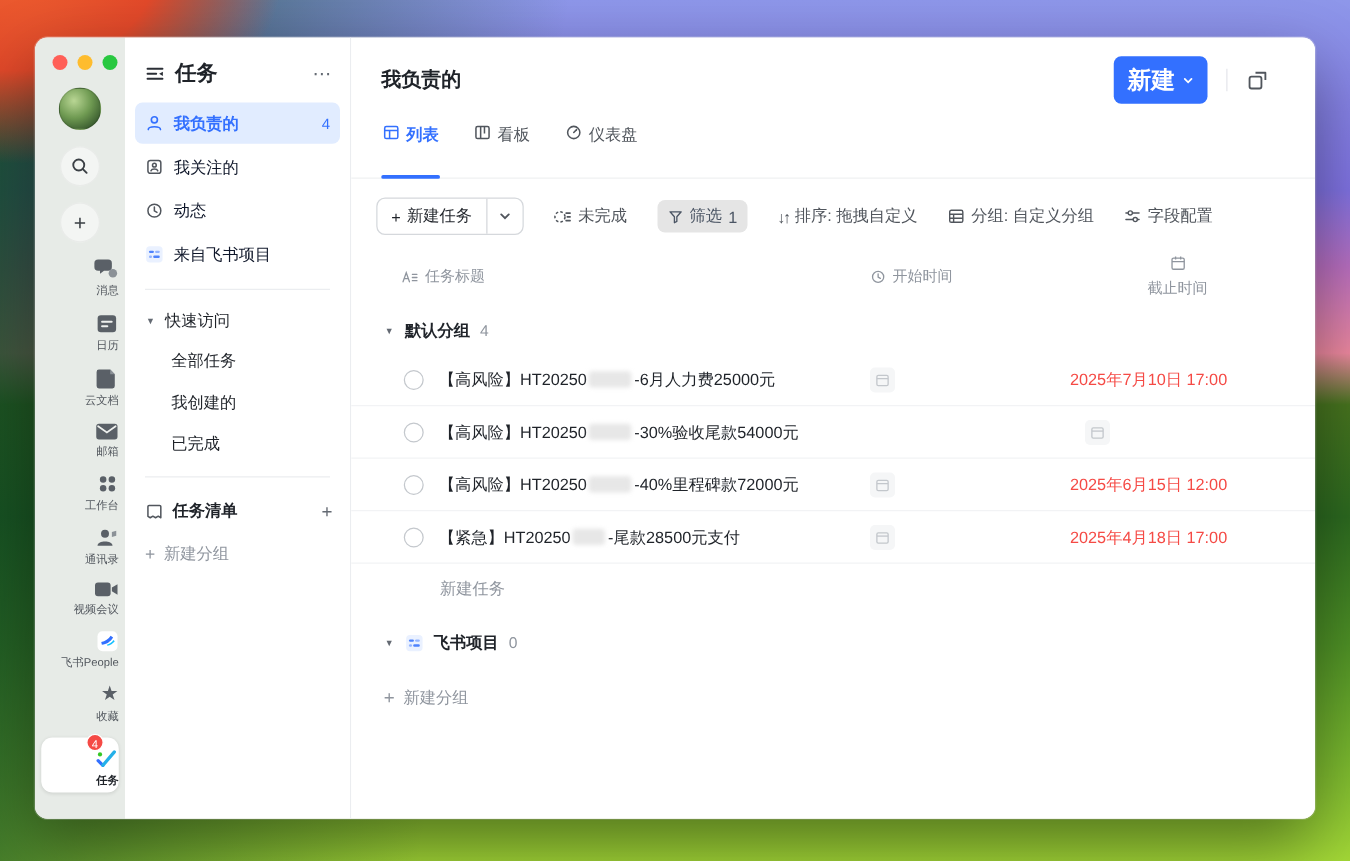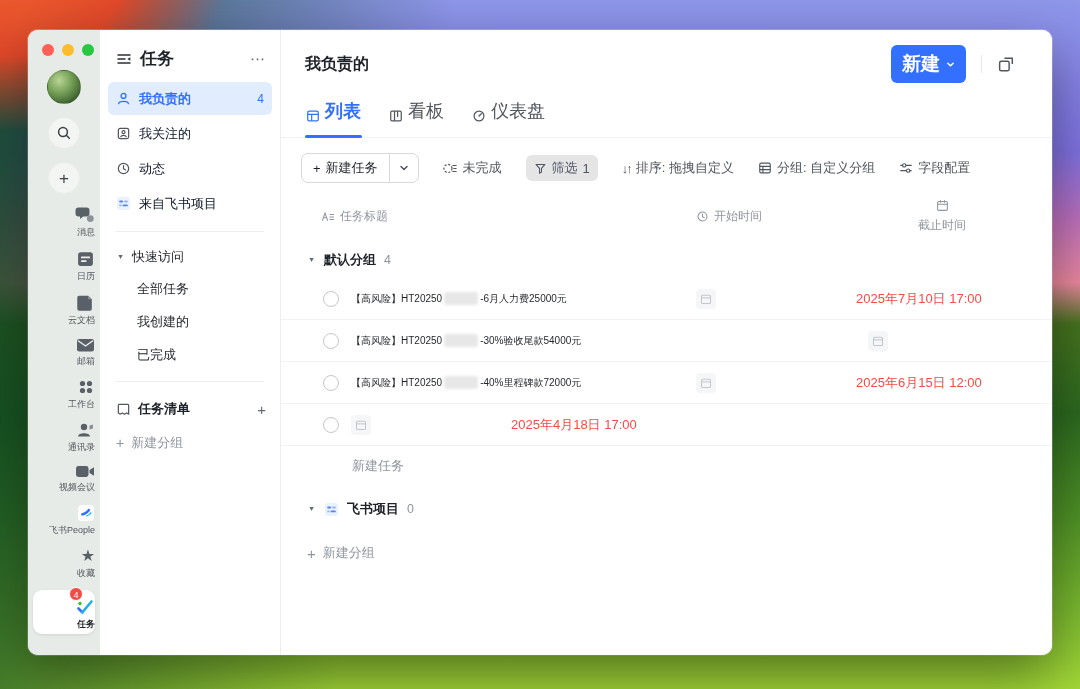--- a/index.html
+++ b/index.html
@@ -58,21 +58,21 @@
   .add-row .plus { font-size:14px; }
 
   
   .main { flex:1; min-width:0; display:flex; flex-direction:column; background:#fff; }
   .m-head { display:flex; align-items:center; padding:15px 36px 9px 24px; }
   .m-title { flex:1; font-size:16px; font-weight:700; }
   .btn-new { background:#3370ff; color:#fff; font-size:19px; font-weight:600; border:none; border-radius:6px;
     padding:6px 11px; display:flex; align-items:center; gap:6px; cursor:pointer; }
   .vdiv { width:1px; height:18px; background:#e5e6eb; margin:0 15px; }
   .tabs { display:flex; gap:26px; padding:0 24px; border-bottom:1px solid #f0f1f2; }
-  .tab { display:flex; align-items:flex-end; gap:5px; font-size:18px; color:#51565d; padding:7px 1px 14px; position:relative; }
+  .tab { display:flex; align-items:flex-start; gap:5px; font-size:13px; color:#51565d; padding:7px 1px 25px; position:relative; }
   .tab.active { color:#3370ff; font-weight:700; }
   .tab.active::after { content:""; position:absolute; left:0; right:0; bottom:-1px; height:3px; border-radius:2px; background:#3370ff; }
 
   .toolbar { display:flex; align-items:center; gap:24px; padding:15px 24px 13px 20px; }
   .split { display:flex; border:1px solid #d5d8dc; border-radius:7px; font-size:13px; }
   .split .sl { display:flex; align-items:center; gap:5px; padding:5px 11px; }
   .split .sr { display:flex; align-items:center; padding:5px 9px; border-left:1px solid #d5d8dc; color:#51565d; }
   .ctl { display:flex; align-items:center; gap:5px; font-size:13px; color:#51565d; white-space:nowrap; }
   .ctl.pill { background:#e5e5e5; border-radius:6px; padding:4px 8px; color:#4b5564; }
   .sort-glyph { font-size:13px; letter-spacing:-2px; color:#51565d; }
@@ -81,21 +81,21 @@
   .c-title { flex:1; display:flex; align-items:center; gap:5px; }
   .c-start { width:160px; display:flex; align-items:center; gap:5px; }
   .c-due { width:172px; display:flex; align-items:center; gap:5px;flex-direction:column; }
 
   .group-head { display:flex; align-items:center; gap:8px; padding:10px 24px 9px 26px; font-size:13px; }
   .group-name { font-weight:700; }
   .group-cnt { color:#8f959e; font-size:12.5px; }
 
   .trow { display:flex; align-items:center; height:42px; padding:0 24px 0 42px; border-bottom:1px solid #f2f3f5; }
   .cb { width:16px; height:16px; border:1.5px solid #c4c8cd; border-radius:50%; margin-right:12px; flex-shrink:0; }
-  .trow .tt { flex:1; font-size:10px; display:flex; align-items:center; min-width:0; }
+  .trow .tt { flex:1; font-size:13px; display:flex; align-items:center; min-width:0; }
   .trow .ts { width:160px; }
   .trow .td { width:172px; font-size:13px; color:#f54a45; }
   .redact { display:inline-block; width:34px; height:13px; background:#e7e7e7; border-radius:3px; margin:0 2px; filter:blur(1.5px); }
   .calbox { width:20px; height:20px; background:#f5f6f7; border-radius:4px; display:flex; align-items:center; justify-content:center; }
 
   .row-foot { padding:11px 24px 11px 71px; font-size:13px; color:#8f959e; }
   .group2 { display:flex; align-items:center; gap:8px; padding:14px 24px 13px 26px; font-size:13px; }
   .add-group { display:flex; align-items:center; gap:7px; padding:13px 24px 13px 26px; font-size:13px; color:#8f959e; }
 
   .ic { display:inline-flex; align-items:center; justify-content:center; flex-shrink:0; }
@@ -515,20 +515,25 @@
               <rect x="2" y="3" width="12" height="11" rx="1.5"></rect>
               <path d="M2 6.5h12"></path>
             </svg>
         </span>
       </span>
       <span class="td">2025年6月15日 12:00</span>
     </div>
 
     <div class="trow">
       <span class="cb"></span>
+      <span class="tt">
+        <span>【紧急】HT20250</span>
+          <span class="redact" style="width:26px"></span>
+          <span>-尾款28500元支付</span>
+      </span>
       <span class="ts">
         <span class="calbox">
           <svg width="12" height="12" viewBox="0 0 16 16" fill="none" stroke="#c3c7cc" stroke-width="1.4">
               <rect x="2" y="3" width="12" height="11" rx="1.5"></rect>
               <path d="M2 6.5h12"></path>
             </svg>
         </span>
       </span>
       <span class="td">2025年4月18日 17:00</span>
     </div>

